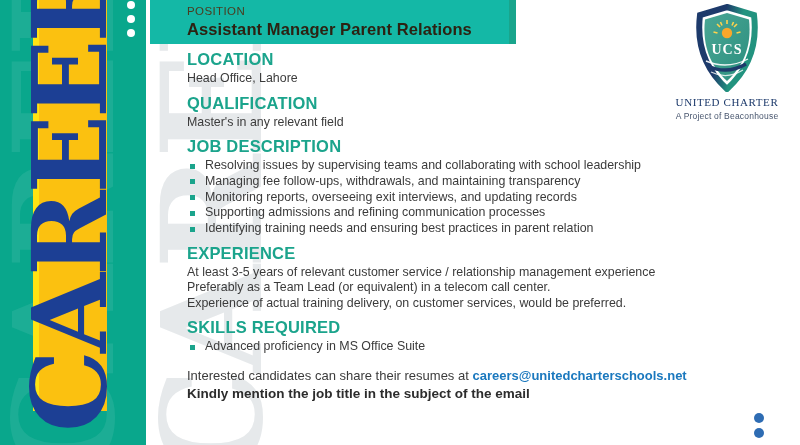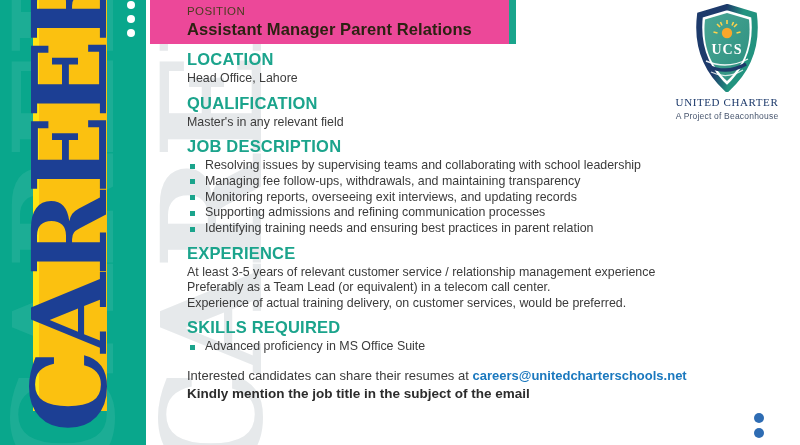--- a/index.html
+++ b/index.html
@@ -45,21 +45,21 @@
     letter-spacing:-3px; white-space:nowrap;
   }
   .white-dots { position:absolute; left:127px; top:1px; width:10px; z-index:3; }
   .white-dots .dot {
     width:8px; height:8px; border-radius:50%; background:#ffffff;
     margin-bottom:6px;
   }
   
   .banner {
     position:absolute; left:150px; top:0; width:359px; height:44px;
-    background:#ec4899; z-index:4; padding:4px 0 0 37px;
+    background:#14b8a6; z-index:4; padding:4px 0 0 37px;
   }
   .banner-cap {
     position:absolute; left:509px; top:0; width:7px; height:44px;
     background:#19a58c; z-index:4;
   }
   .banner .label {
     font-size:11.5px; color:#4a3c20; letter-spacing:0.4px; line-height:15px;
   }
   .banner .title {
     font-size:16.5px; font-weight:bold; color:#2c2212; line-height:20px;

